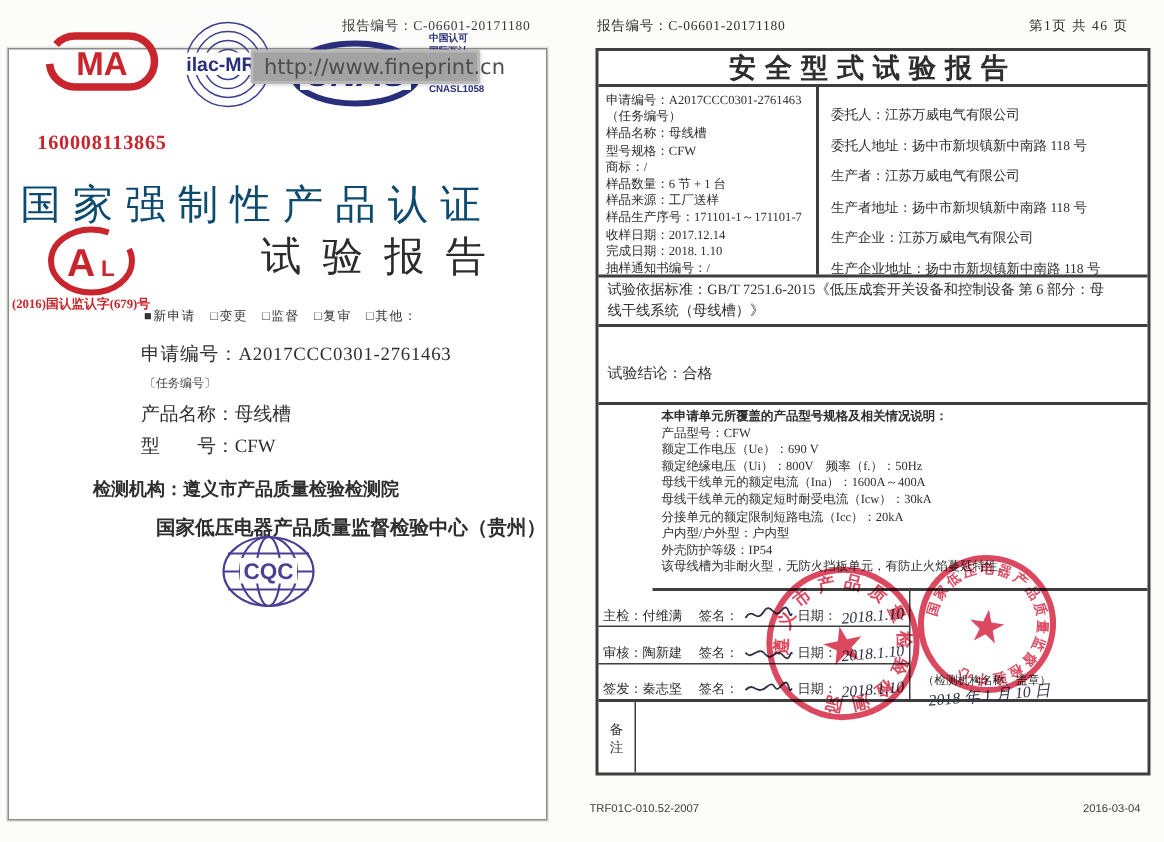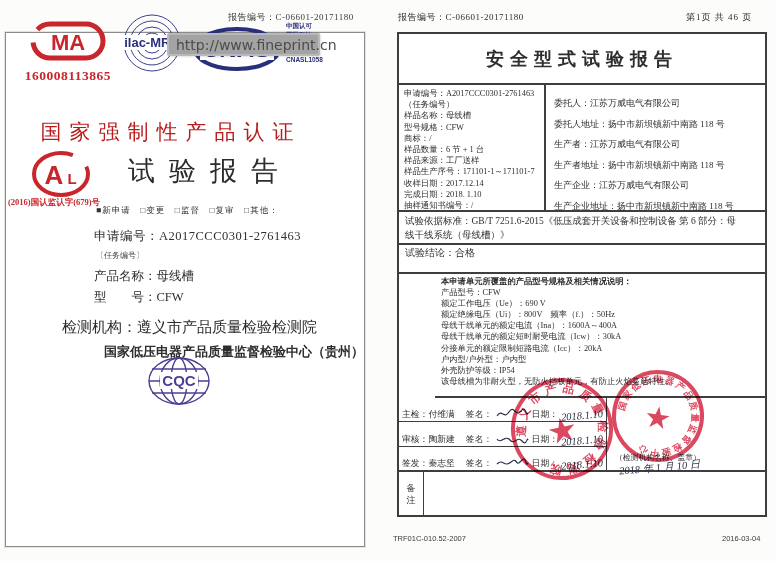--- a/index.html
+++ b/index.html
@@ -7,55 +7,55 @@
   body { font-family:"Liberation Serif","DejaVu Serif",serif; color:#2e2e2e; }
   .canvas { position:relative; width:776px; height:561px; overflow:hidden; background:#fcfcfa; }
   .abs { position:absolute; }
 
   
   .page-left { left:5px; top:32px; width:360px; height:515px; background:#fff;
                border:1px solid #8b8b8b; box-shadow:0 0 0 1px #e3e3e0; }
   .lp-report-no { left:228px; top:11px; width:152px; font-size:9px; color:#3a3a3a; letter-spacing:.5px; }
 
   .cma-wrap { left:18px; top:20px; width:100px; text-align:center; }
-  .cma-number { margin-top:2px; font-size:13.5px; font-weight:bold; color:#c8252c; font-family:"Liberation Serif",serif; letter-spacing:.5px; }
+  .cma-number { margin-top:20px; font-size:13.5px; font-weight:bold; color:#c8252c; font-family:"Liberation Serif",serif; letter-spacing:.5px; }
   .ilac-wrap { left:118px; top:12px; }
   .cnas-wrap { left:192px; top:26px; }
   .cnas-side { left:286px; top:22px; width:66px; font-size:6.5px; line-height:8.6px; font-weight:bold; color:#2a2f7c; font-family:"Liberation Sans",sans-serif; }
 
   .url-box { left:167px; top:33px; width:153px; height:23px; background:#a3a3a3; border:2px solid #b9b9b9;
              border-radius:2px; display:flex; align-items:center; padding-left:7px;
              font-family:"DejaVu Sans",sans-serif; font-size:14px; color:#4c4c4c; box-shadow:1px 1px 2px rgba(0,0,0,.12); }
 
-  .lp-title1 { left:5px; top:118px; width:332px; text-align:center; font-size:21px; letter-spacing:8px; color:#b91c1c; }
+  .lp-title1 { left:5px; top:118px; width:332px; text-align:center; font-size:27px; letter-spacing:8px; color:#0c4a6e; }
   .cal-wrap { left:30px; top:150px; }
   .cal-no { left:8px; top:197px; width:160px; font-size:8.5px; font-weight:bold; color:#c8252c; }
-  .lp-title2 { left:128px; top:153px; width:210px; text-align:left; font-size:27px; letter-spacing:14px; color:#2c2c2c; }
+  .lp-title2 { left:128px; top:153px; width:210px; text-align:right; font-size:27px; letter-spacing:14px; color:#2c2c2c; }
   .lp-checkboxes { left:96px; top:205px; font-size:8.5px; color:#333; letter-spacing:1px; }
   .lp-appno { left:94px; top:228px; font-size:12.5px; letter-spacing:.5px; }
   .lp-taskno { left:96px; top:250px; font-size:8px; color:#444; }
   .lp-product { left:94px; top:268px; font-size:12.5px; }
   .lp-model { left:94px; top:289px; font-size:12.5px; }
-  .lp-agency1 { left:62px; top:318px; font-size:15px; font-weight:normal; }
+  .lp-agency1 { left:62px; top:318px; font-size:12px; font-weight:bold; }
   .lp-agency2 { left:104px; top:343px; font-size:13px; font-weight:bold; }
   .cqc-wrap { left:147px; top:356px; }
 
   
   .rp-report-no { left:398px; top:11px; font-size:9px; letter-spacing:.5px; }
   .rp-page-no { left:686px; top:11px; font-size:9px; letter-spacing:1px; }
   .rp-table { left:397px; top:32px; width:370px; height:485px; background:#fff; border:2px solid #3e3e3e; display:flex; flex-direction:column; }
   .rp-row { border-bottom:2px solid #3e3e3e; }
-  .rp-title { height:51px; display:flex; align-items:center; justify-content:center;
+  .rp-title { height:24px; display:flex; align-items:center; justify-content:center;
               font-size:18px; font-weight:bold; letter-spacing:6px; }
   .rp-info { height:127px; display:flex; }
   .rp-info-left { width:147px; border-right:2px solid #3e3e3e; padding:3px 4px 0 5px;
                   font-size:8.4px; line-height:11.2px; }
   .rp-info-right { flex:1; padding:8px 6px 0 8px; font-size:9px; line-height:20.5px; }
   .rp-standard { height:33px; padding:3px 22px 0 6px; font-size:9.5px; line-height:13.5px; }
-  .rp-conclusion { height:29px; padding:1px 6px 0 6px; font-size:10px; }
+  .rp-conclusion { height:29px; padding:1px 6px 0 6px; font-size:10px;margin-top:23px; }
   .rp-spec { height:124px; padding:2px 6px 0 6px; font-size:8.3px; line-height:11.1px;margin-left:36px; }
   .rp-spec .spec-title { font-weight:bold; }
   .rp-sign { height:74px; display:flex; }
   .rp-sign-left { width:208px; border-right:1px solid #3e3e3e; display:flex; flex-direction:column; }
   .sign-row { flex:1; display:flex; align-items:flex-end; padding:0 3px; font-size:8.8px; border-bottom:1px solid #3e3e3e; gap:3px; white-space:nowrap; }
   .sign-row:last-child { border-bottom:none; }
   .sign-role { width:62px; }
   .rp-sign-right { flex:1; position:relative; }
   .stamp-note { position:absolute; left:8px; top:54px; font-size:7.8px; }
   .stamp-date { position:absolute; left:12px; top:63px; }

